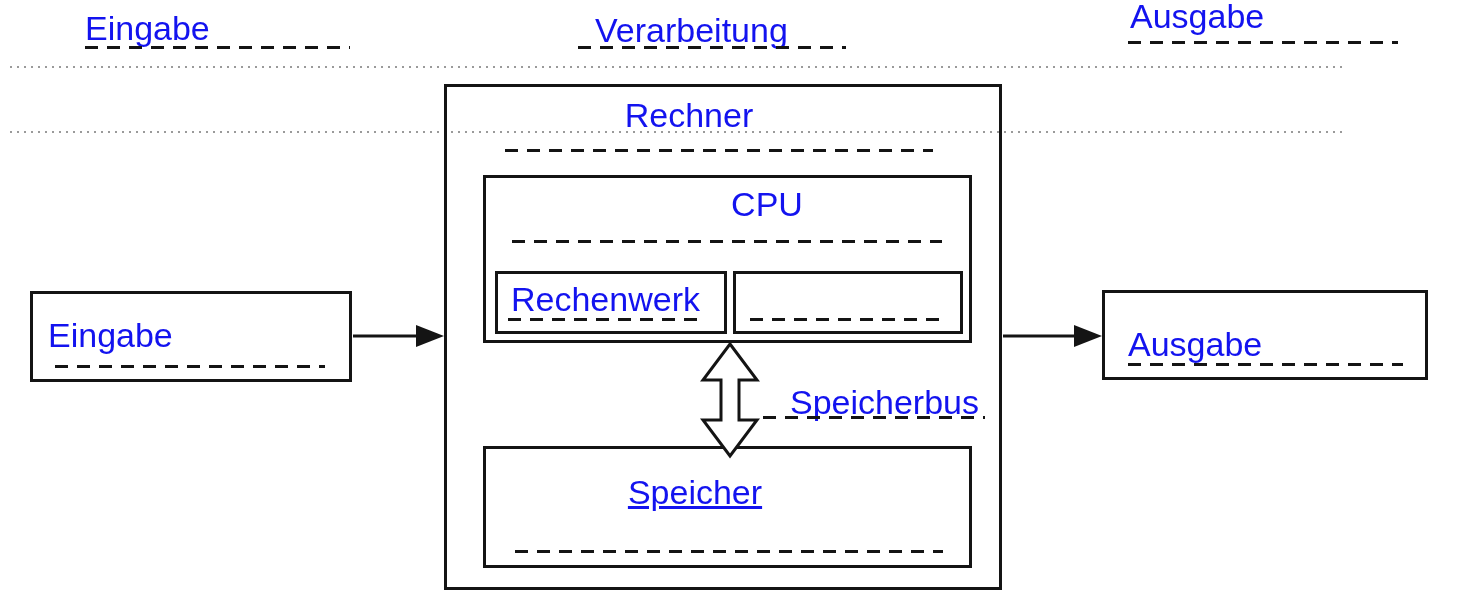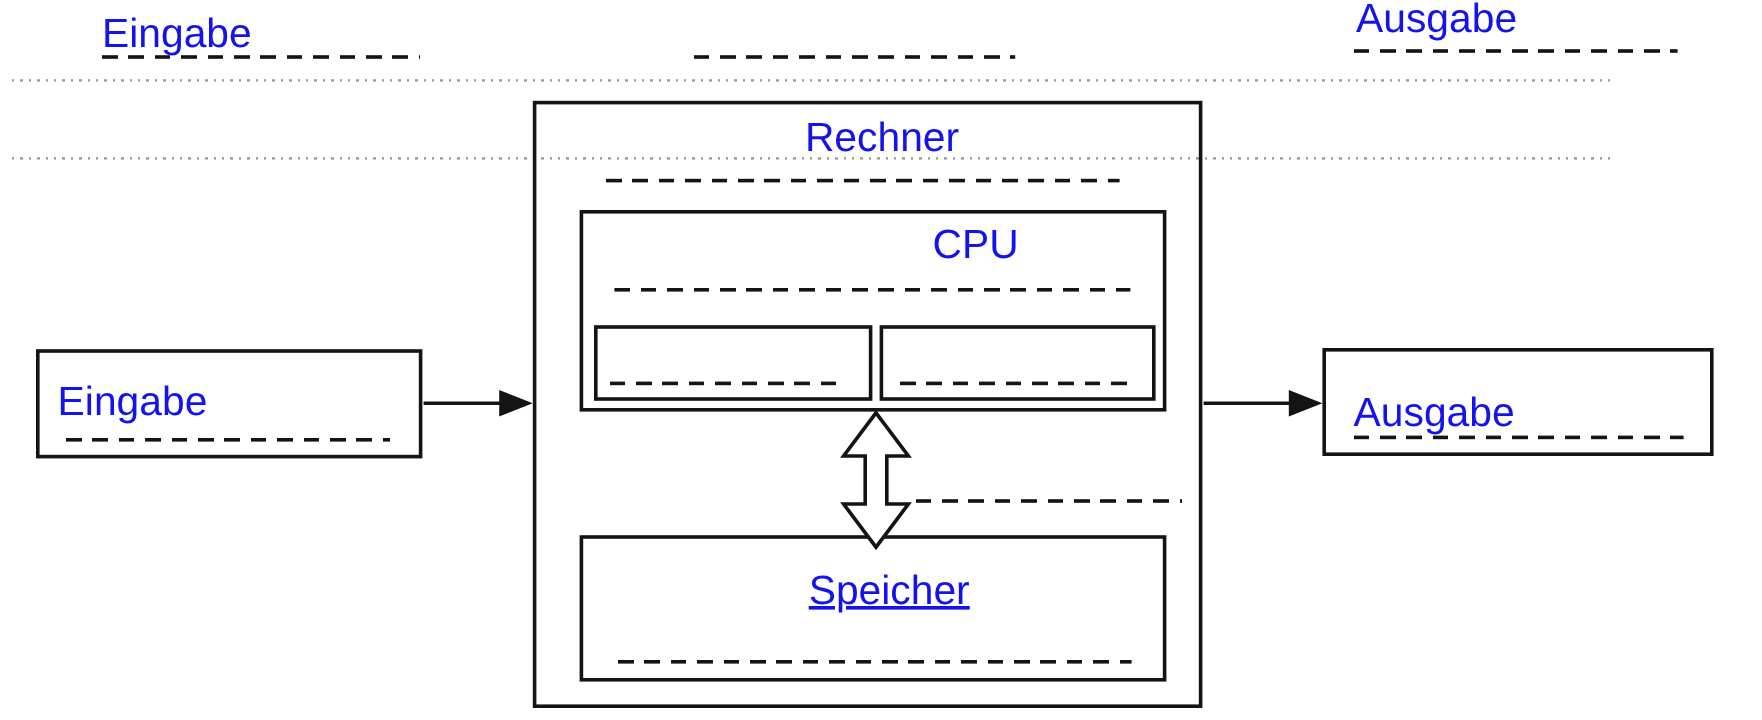--- a/index.html
+++ b/index.html
@@ -4,21 +4,21 @@
 <style>
   html,body { margin:0; padding:0; background:#ffffff; }
   .stage {
     position:relative; width:1468px; height:600px; background:#fff;
     font-family:"Liberation Sans", sans-serif; overflow:hidden;
   }
   .lbl {
     position:absolute; color:var(--blue,#1313ef);
     font-size:34px; line-height:1.1; white-space:nowrap;text-align:right;
   }
-  .lbl.centered { text-align:center;padding-left:46px; }
+  .lbl.centered { text-align:center; }
   .dash {
     position:absolute; height:3px;
     background:repeating-linear-gradient(90deg, var(--ink,#141414) 0 13px, transparent 13px 22px);
   }
   .dots {
     position:absolute; height:2px;
     background:repeating-linear-gradient(90deg, var(--gray,#9a9a9a) 0 2px, transparent 2px 7px);
   }
   .box {
     position:absolute; box-sizing:border-box;
@@ -27,42 +27,45 @@
   svg.overlay { position:absolute; left:0; top:0; pointer-events:none; }
 </style>
 </head>
 <body>
 
 <div class="stage" style="--blue: #1313ef; --ink: #141414; --gray: #9a9a9a;">
 
   <div class="lbl" style="left:85px; top:10px;">Eingabe</div>
   <div class="dash" style="left:85px; top:46px; width:265px;"></div>
 
+  <div class="lbl" style="left:595px; top:12px;">Verarbeitung</div>
   <div class="dash" style="left:578px; top:46px; width:268px;"></div>
 
   <div class="lbl" style="left:1130px; top:-2px;">Ausgabe</div>
   <div class="dash" style="left:1128px; top:41px; width:270px;"></div>
 
   <div class="dots" style="left:10px; top:66px; width:1336px;"></div>
   <div class="dots" style="left:10px; top:131px; width:1336px;"></div>
 
   <div class="box" style="left:444px; top:84px; width:558px; height:506px;"></div>
   <div class="lbl centered" style="left:444px; top:97px; width:490px;">Rechner</div>
   <div class="dash" style="left:505px; top:149px; width:428px;"></div>
 
   <div class="box" style="left:483px; top:175px; width:489px; height:168px;"></div>
   <div class="lbl centered" style="left:483px; top:186px; width:568px;text-align:center;">CPU</div>
   <div class="dash" style="left:512px; top:240px; width:430px;"></div>
 
   <div class="box" style="left:495px; top:271px; width:232px; height:63px;"></div>
+  <div class="lbl" style="left:511px; top:281px;">Rechenwerk</div>
   <div class="dash" style="left:508px; top:318px; width:197px;"></div>
 
   <div class="box" style="left:733px; top:271px; width:230px; height:63px;"></div>
   <div class="dash" style="left:750px; top:318px; width:192px;"></div>
 
+  <div class="lbl" style="left:790px; top:384px;">Speicherbus</div>
   <div class="dash" style="left:763px; top:416px; width:222px;"></div>
 
   <div class="box" style="left:483px; top:446px; width:489px; height:122px;"></div>
   <div class="lbl centered" style="left:450px; top:474px; width:490px;text-decoration:underline;">Speicher</div>
   <div class="dash" style="left:515px; top:550px; width:428px;"></div>
 
   <div class="box" style="left:30px; top:291px; width:322px; height:91px;"></div>
   <div class="lbl" style="left:48px; top:317px;">Eingabe</div>
   <div class="dash" style="left:55px; top:365px; width:270px;"></div>
 

